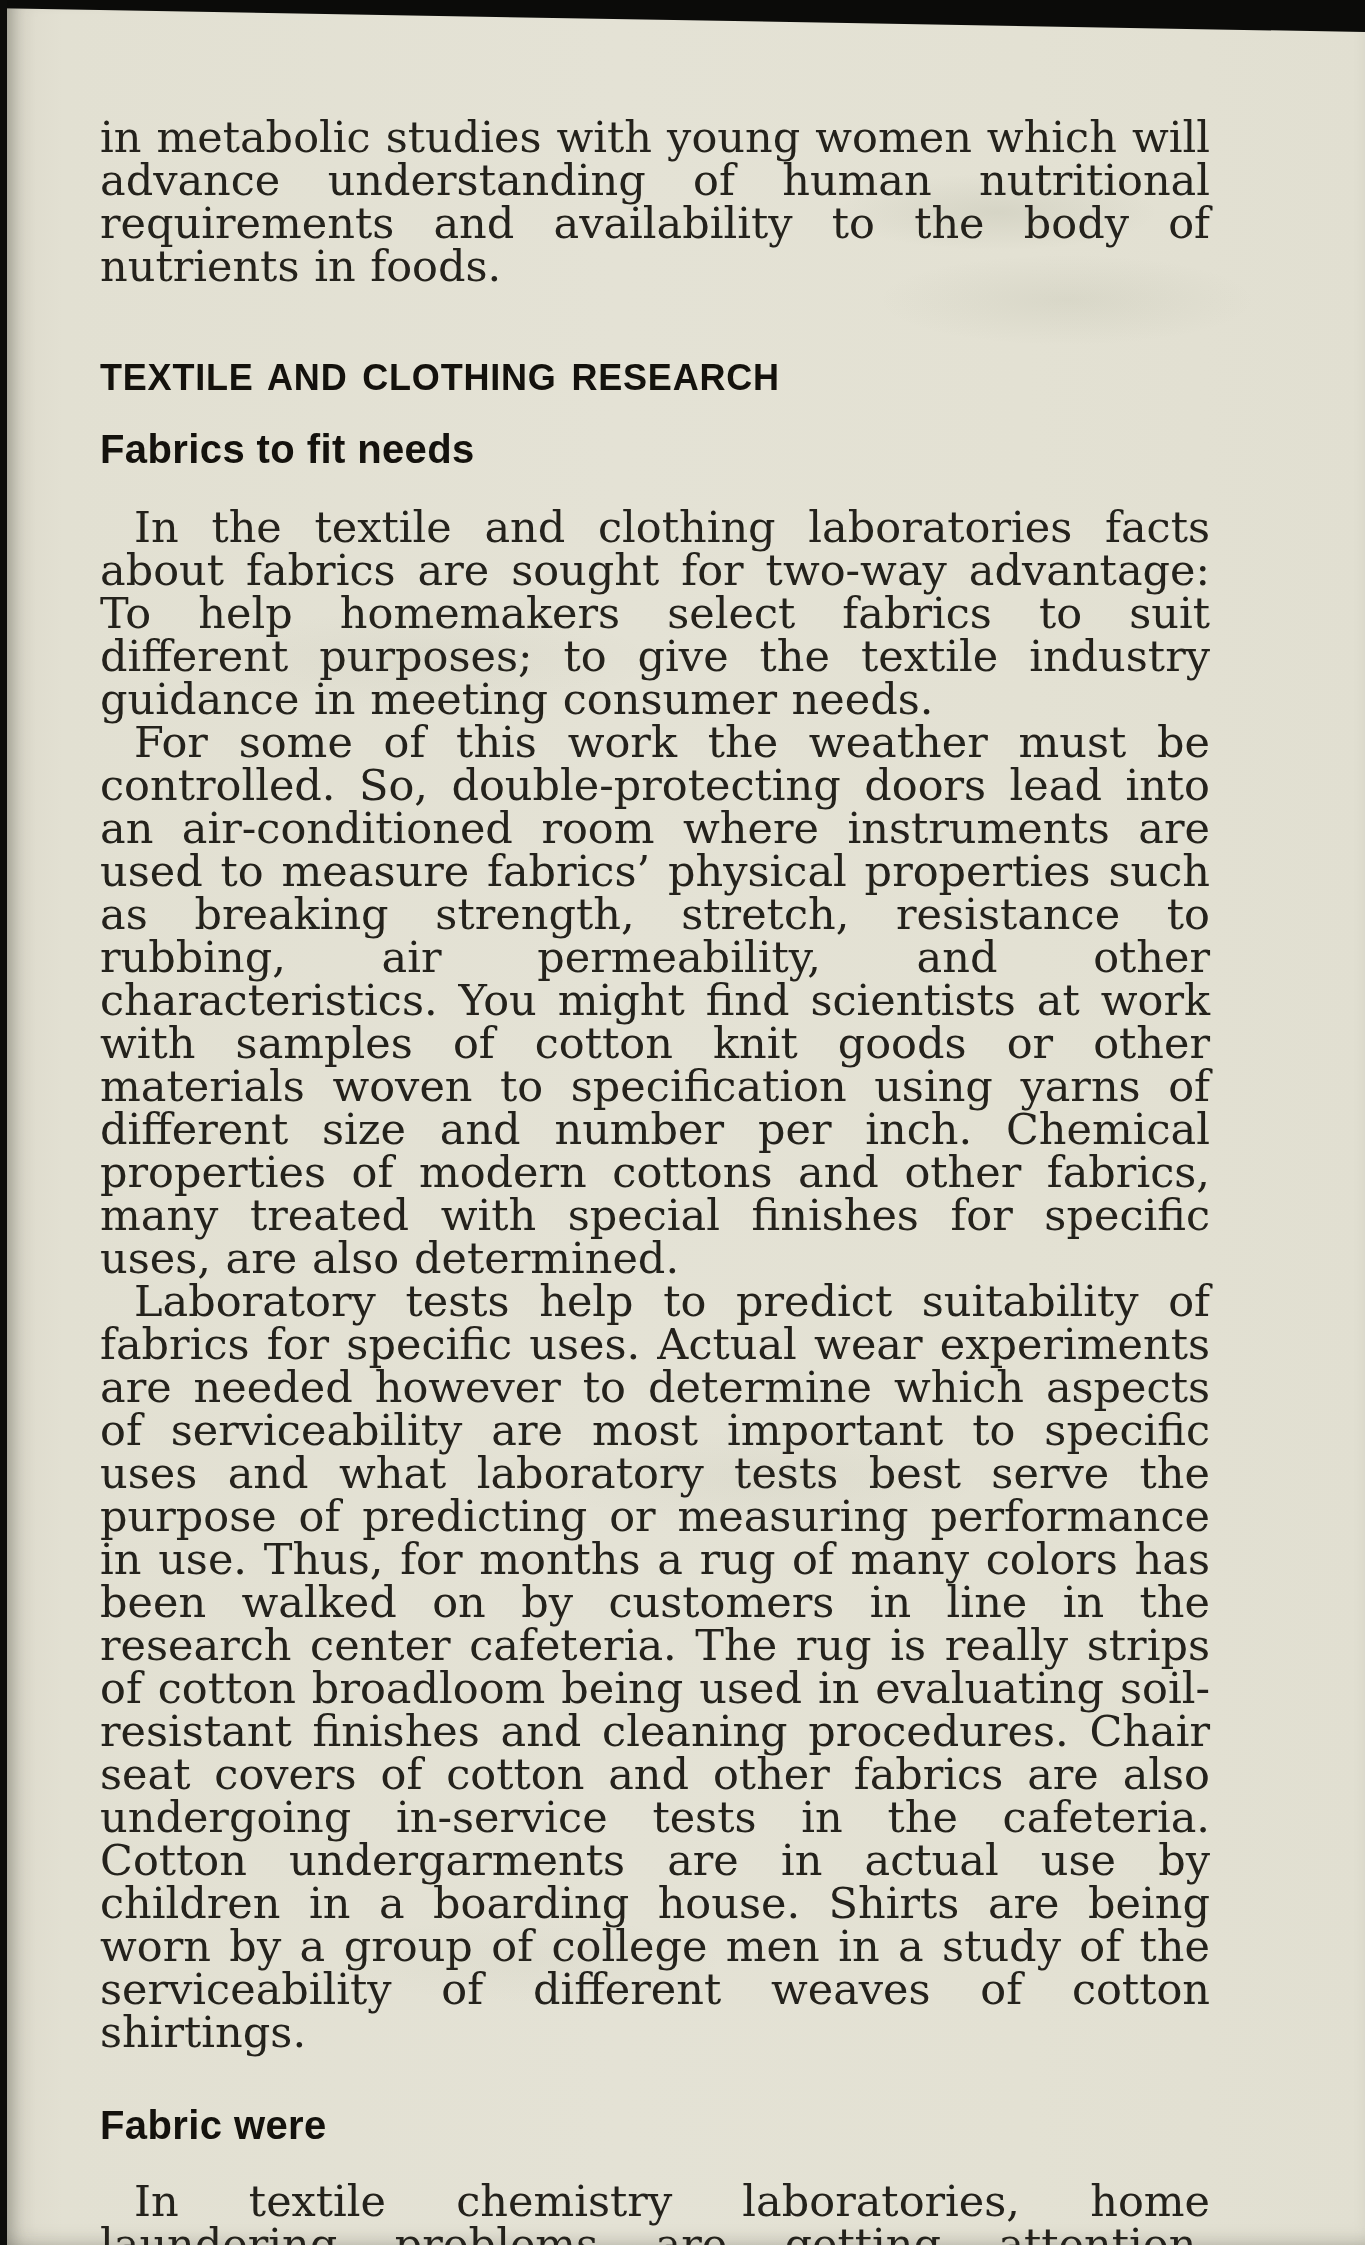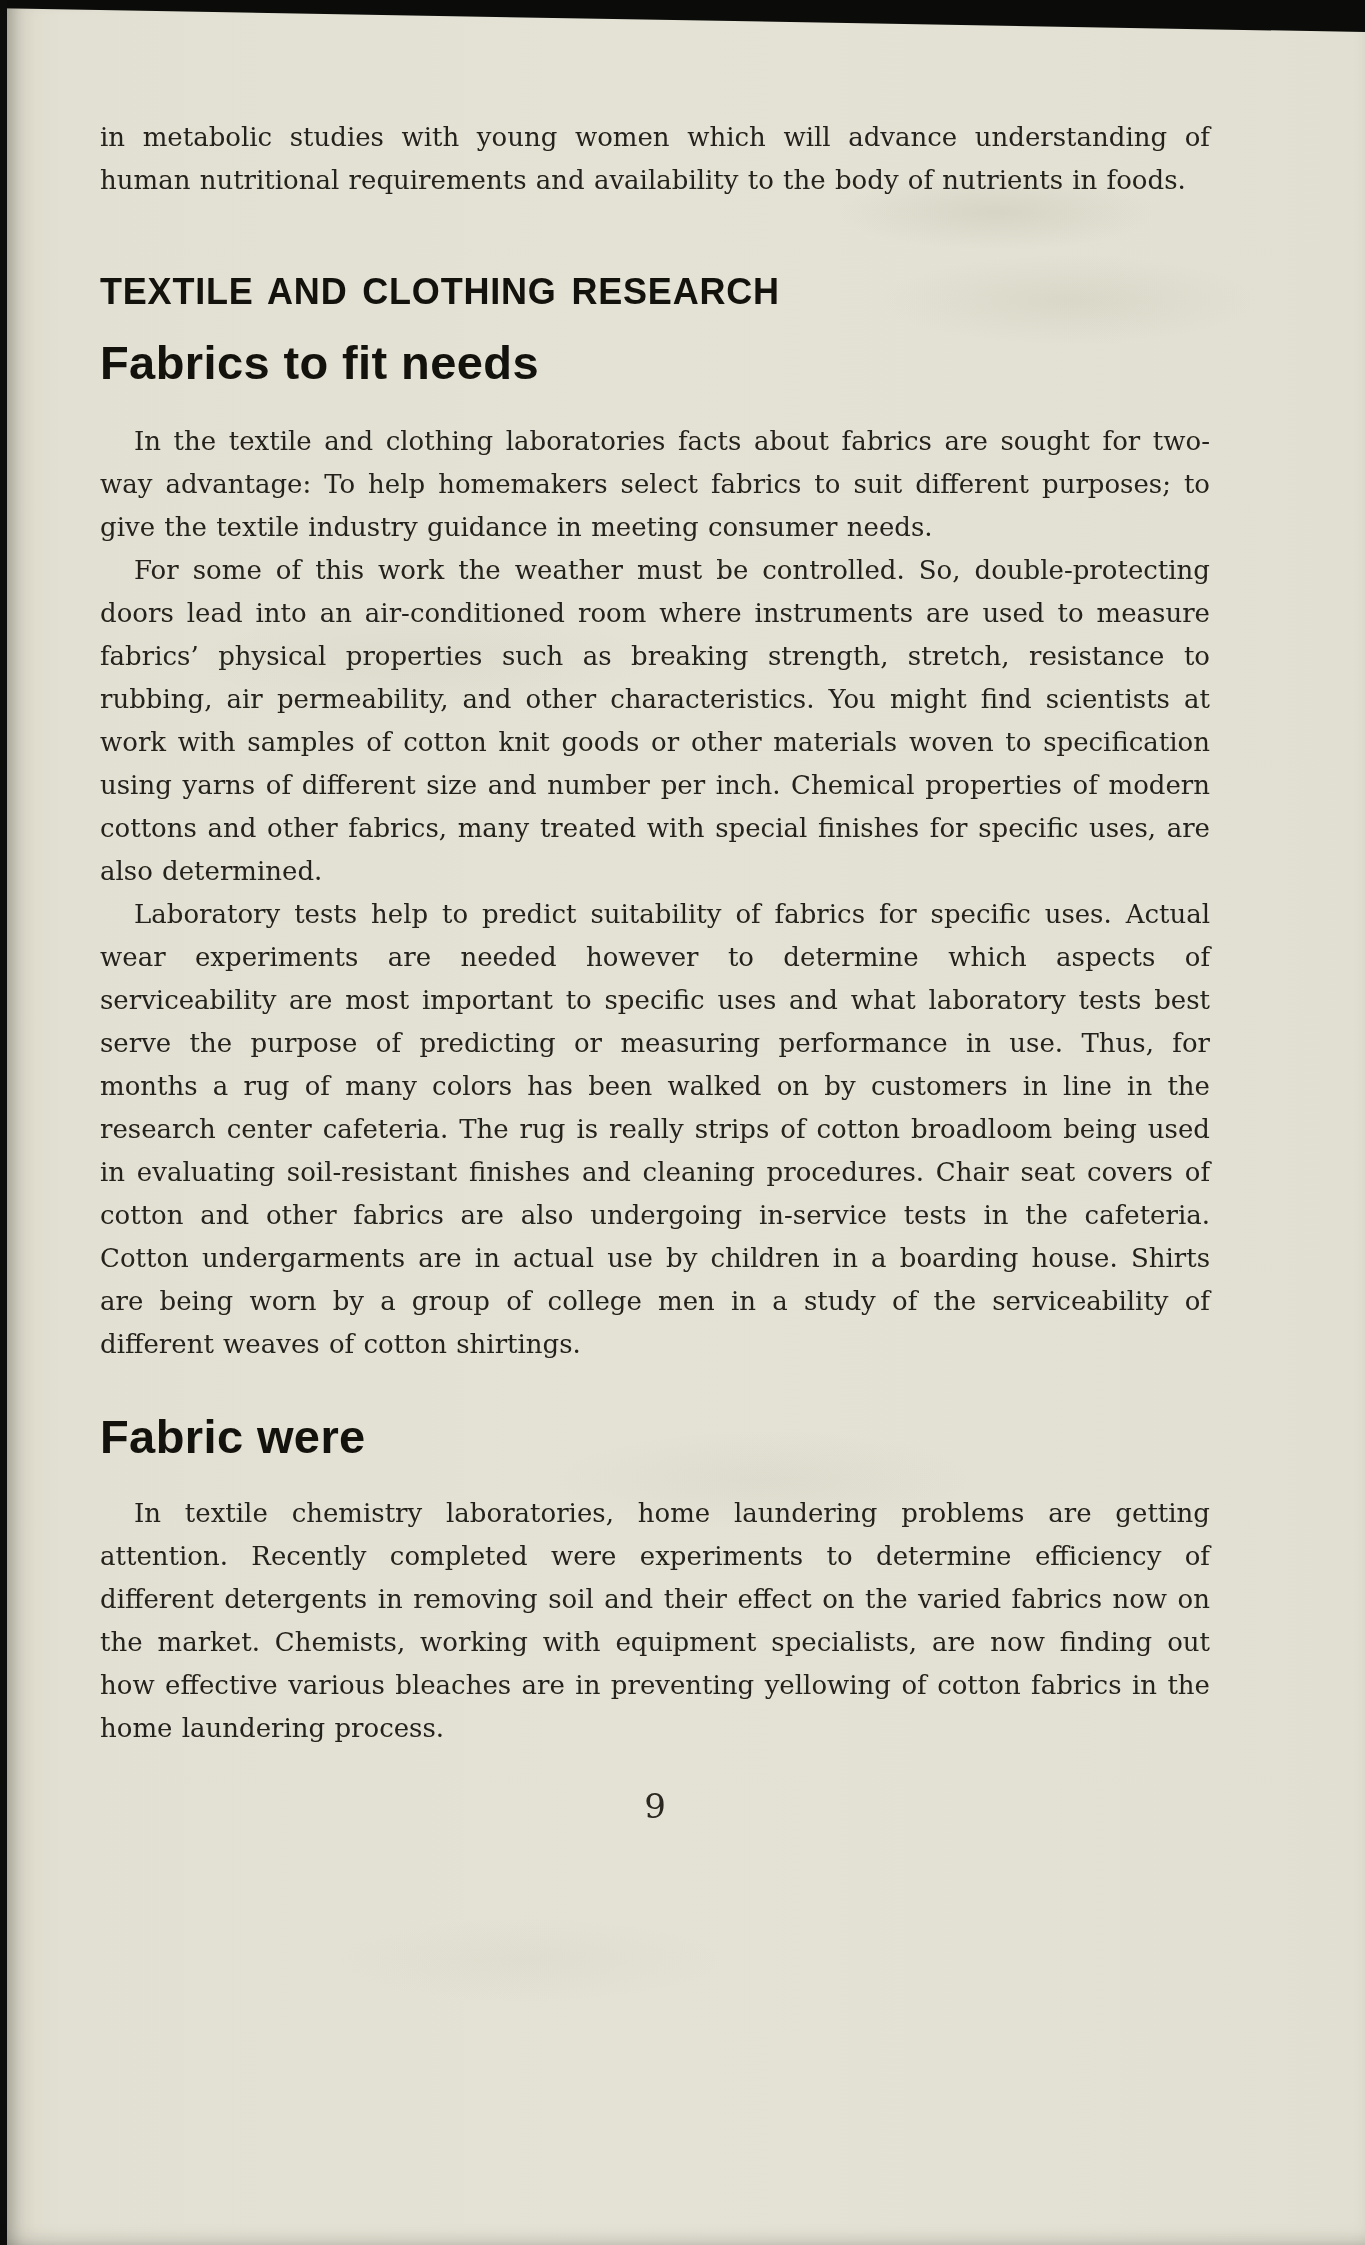--- a/index.html
+++ b/index.html
@@ -49,21 +49,21 @@
       radial-gradient(280px 60px at 520px 1960px, rgba(98,104,78,0.04), transparent 72%);
   }
   .content {
     position: absolute;
     left: 93px; top: 0;
     width: 1110px;
     color: #24221c;
   }
   p.body {
     margin: 0;
-    font-size: 26px;
+    font-size: 43px;
     line-height: 43px;
     text-align: justify;
     text-indent: 34px;
     word-spacing: 1px;
     color: #24221c;
   }
   p.no-indent { text-indent: 0; margin-top: 116px; }
   h1.main-heading {
     margin: 66px 0 0 0;
     font-family: "Liberation Sans", sans-serif;
@@ -71,21 +71,21 @@
     font-size: 36px;
     line-height: 48px;
     letter-spacing: 0.8px;
     word-spacing: 4px;
     color: #14120d;
   }
   h2.sub-heading {
     margin: 26px 0 36px 0;
     font-family: "Liberation Sans", sans-serif;
     font-weight: 700;
-    font-size: 47px;
+    font-size: 40px;
     line-height: 42px;
     letter-spacing: 0.4px;
     color: #14120d;
   }
   h2.sub-heading.care { margin-top: 50px; margin-bottom: 34px; }
   .page-number {
     margin-top: 36px;
     width: 100%;
     text-align: center;
     font-size: 34px;

